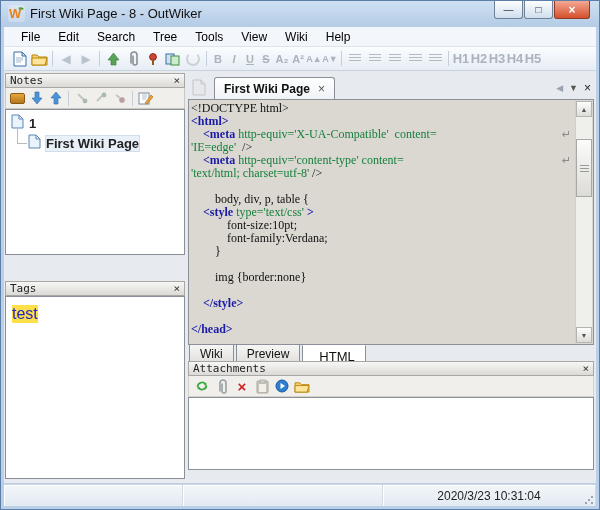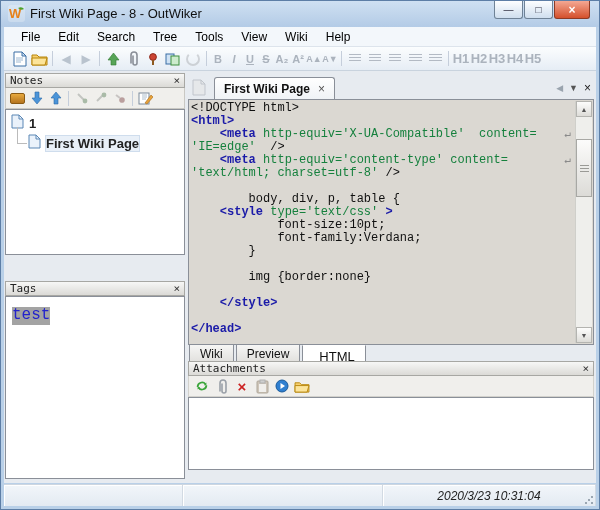--- a/index.html
+++ b/index.html
@@ -34,53 +34,53 @@
   .ntbtn{display:inline-flex;width:19px;height:18px;align-items:center;justify-content:center;}
   .notes-tree{position:absolute;left:0;right:0;top:36px;bottom:0;background:#fff;border:1px solid #8a8f98;box-sizing:border-box;padding-top:3px;}
   .tree-row{display:flex;align-items:center;height:20px;font-size:13px;font-weight:bold;color:#222;padding-left:5px;}
   .tree-row.child{padding-left:22px;position:relative;}
   .tree-row.child:before{content:"";position:absolute;left:11px;top:-6px;width:9px;height:16px;border-left:1px solid #bbb;border-bottom:1px solid #bbb;}
   .tree-row .lbl{margin-left:5px;}
   .tree-row.selected .lbl{background:#e9f0f8;outline:1px solid #cfdded;}
   
   .tags-pane{position:absolute;left:1px;top:210px;width:180px;height:198px;}
   .tags-body{position:absolute;left:0;right:0;top:15px;bottom:0;background:#fff;border:1px solid #8a8f98;box-sizing:border-box;padding:8px 6px;}
-  .tag{display:inline-block;font-family:Liberation Mono, monospace;font-size:16px;color:#2323cc;background:#a3a3a3;line-height:1.1;}
+  .tag{display:inline-block;font-family:Liberation Sans, sans-serif;font-size:16px;color:#2323cc;background:#fde047;line-height:1.1;}
   
   .nb-tabbar{position:absolute;left:184px;top:6px;right:2px;height:22px;}
   .nb-icon{position:absolute;left:3px;top:2px;opacity:.5;}
   .nb-tab{position:absolute;left:26px;top:0;height:22px;background:linear-gradient(#ffffff,#f0f3f6);border:1px solid #8a8f98;border-bottom:none;border-radius:3px 3px 0 0;display:flex;align-items:center;padding:0 9px;font-size:12px;font-weight:bold;color:#111;box-sizing:border-box;}
   .nb-tab .tclose{margin-left:8px;font-weight:normal;color:#555;font-size:12px;}
   .nb-right{position:absolute;right:3px;top:5px;display:flex;gap:6px;align-items:center;color:#555;}
   .nb-right span{font-size:9px;line-height:1;}
   .nb-right .x{font-size:12px;color:#222;}
   
   .editor{position:absolute;left:184px;top:28px;right:2px;height:246px;border:1px solid #8a8f98;background:#dbd8d2;box-sizing:border-box;}
-  .code{position:absolute;left:2px;top:2px;right:20px;bottom:2px;overflow:hidden;font-family:Liberation Mono, monospace;font-size:12px;line-height:13px;}
+  .code{position:absolute;left:2px;top:2px;right:20px;bottom:2px;overflow:hidden;font-family:Liberation Serif, serif;font-size:12px;line-height:13px;}
   .line{height:13px;white-space:pre;position:relative;}
   .c-p{color:#101010}.c-t{color:#1a1aa8;font-weight:bold}.c-a{color:#15803d}
   .wrapmark{position:absolute;right:2px;top:0;color:#8a8a8a;font-size:11px;}
   .vscroll{position:absolute;right:1px;top:1px;width:17px;bottom:1px;background:#efefec;border-left:1px solid #cfcfca;box-sizing:border-box;}
   .sb-arrow{position:absolute;left:0;width:100%;height:16px;background:linear-gradient(#fdfdfc,#dddcd8);border:1px solid #b4b4b0;box-sizing:border-box;display:flex;align-items:center;justify-content:center;font-size:7px;color:#555;}
   .sb-up{top:0}.sb-down{bottom:0}
   .sb-thumb{position:absolute;left:0;top:38px;width:100%;height:58px;background:linear-gradient(#fcfcfb,#dcdbd7);border:1px solid #a8a8a4;box-sizing:border-box;display:flex;align-items:center;justify-content:center;}
   .sb-grip{width:9px;height:7px;background:repeating-linear-gradient(to bottom,#9a9a96 0,#9a9a96 1px,transparent 1px,transparent 3px);}
   
   .btabs{position:absolute;left:185px;top:274px;display:flex;align-items:flex-start;}
   .btab{height:19px;padding:0 10px;font-size:12px;color:#111;background:linear-gradient(#f6f6f5,#e0dfdc);border:1px solid #8a8f98;border-top:none;display:flex;align-items:center;margin-right:2px;border-radius:0 0 2px 2px;box-sizing:border-box;}
   .btab.active{height:23px;background:#fff;font-size:13px;border-top:1px solid #fff;padding-left:16px;}
   
   .attach-pane{position:absolute;left:184px;top:290px;right:2px;height:110px;}
   .attach-toolbar{height:21px;background:#f0efec;border:1px solid #d2d1cc;border-top:none;display:flex;align-items:center;padding:0 3px;box-sizing:border-box;}
   .attach-list{position:absolute;left:0;right:0;top:36px;bottom:1px;background:#fff;border:1px solid #8a8f98;box-sizing:border-box;}
   .atbtn{display:inline-flex;width:20px;height:18px;align-items:center;justify-content:center;}
   .red-x{color:#cc2222;font-weight:bold;font-size:15px;line-height:1;}
   
   .statusbar{position:absolute;left:3px;right:3px;bottom:3px;height:22px;background:linear-gradient(#f2f6fa,#e3eaf2);border-top:1px solid #cdd6e0;display:flex;box-sizing:border-box;font-size:12px;color:#222;}
-  .sb-cell{border-right:1px solid #d2dae3;box-shadow:inset 1px 1px 0 #fff;font-style:italic;}
+  .sb-cell{border-right:1px solid #d2dae3;box-shadow:inset 1px 1px 0 #fff;}
   .sb-c1{width:178px;}.sb-c2{flex:1;}
   .sb-c3{width:212px;display:flex;align-items:center;justify-content:center;position:relative;}
   .grip{position:absolute;right:2px;bottom:2px;width:9px;height:9px;background:
     radial-gradient(circle at 8px 2px,#9aa6b2 1px,transparent 1.2px),
     radial-gradient(circle at 8px 8px,#9aa6b2 1px,transparent 1.2px),
     radial-gradient(circle at 2px 8px,#9aa6b2 1px,transparent 1.2px),
     radial-gradient(circle at 5px 5px,#9aa6b2 1px,transparent 1.2px);}
 </style>
 </head>
 <body>

